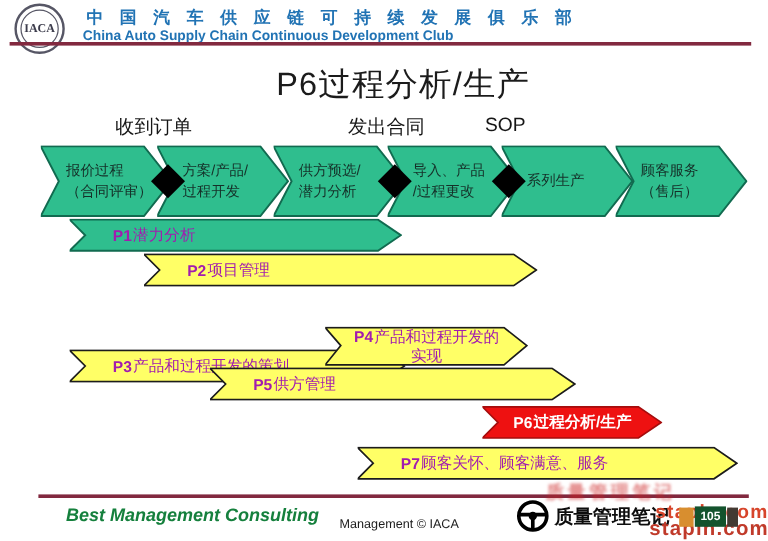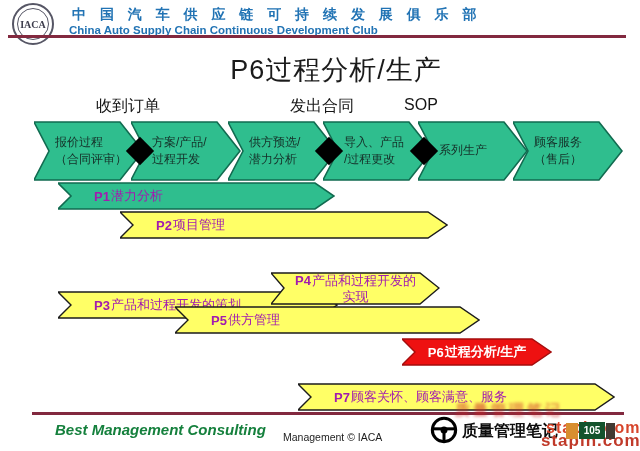--- a/index.html
+++ b/index.html
@@ -191,21 +191,21 @@
   <div class="parrow red" style="left:402px;top:338px;width:150px;">
     <svg width="150" height="28">
         <polygon points="0,1 130,1 149,14 130,27 0,27 13,14"></polygon>
       </svg>
     <div class="parrow-label">
         <b>P6</b>
         <span>过程分析/生产</span>
       </div>
   </div>
 
-  <div class="parrow yellow" style="left:298px;top:383px;width:317px;">
+  <div class="parrow yellow" style="left:298px;top:372px;width:317px;">
     <svg width="317" height="28">
         <polygon points="0,1 297,1 316,14 297,27 0,27 13,14"></polygon>
       </svg>
     <div class="parrow-label">
         <b>P7</b>
         <span>顾客关怀、顾客满意、服务</span>
       </div>
   </div>
 
   <div class="rule-bottom"></div>

